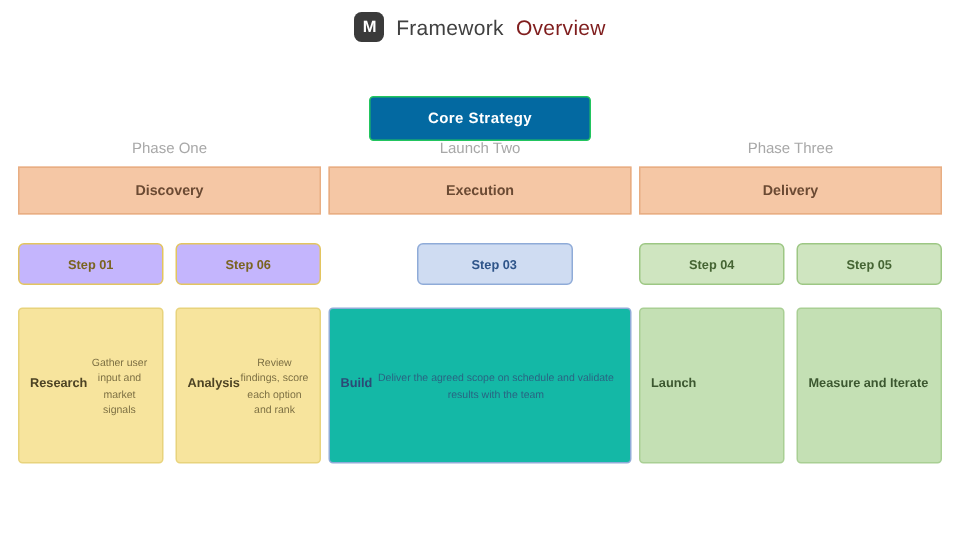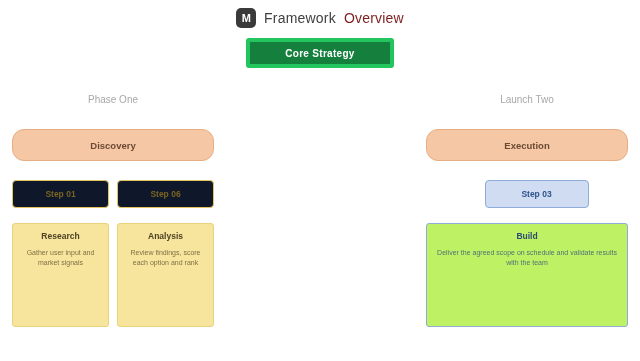--- a/index.html
+++ b/index.html
@@ -51,25 +51,25 @@
     font-size: 14px;
     color: #7f1d1d;
     font-weight: normal;
     letter-spacing: 0.2px;
   }
 
   
   .banner {
     position: absolute;
     left: 246px;
-    top: 38px;
+    top: 64px;
     width: 148px;
     height: 30px;
-    background: #15803d;
-    border: 4px solid #22c55e;
+    background: #0369a1;
+    border: 1px solid #22c55e;
     border-radius: 3px;
     display: flex;
     align-items: center;
     justify-content: center;
     color: #ffffff;
     font-size: 10px;
     font-weight: bold;
     text-align: center;
     letter-spacing: 0.3px;
     box-sizing: border-box;
@@ -95,26 +95,26 @@
   }
   .col-caption {
     font-size: 10px;
     color: #a8a8a8;
     text-align: center;
     height: 16px;
     line-height: 16px;
     white-space: nowrap;
   }
   .col-header {
-    margin-top: 21px;
+    margin-top: 3px;
     width: 100%;
     height: 32px;
     background: #f5c7a5;
     border: 1px solid #e8ae83;
-    border-radius: 12px;
+    border-radius: 0;
     display: flex;
     align-items: center;
     justify-content: center;
     font-size: 9.5px;
     font-weight: bold;
     color: #6b4a33;
     text-align: center;
     box-sizing: border-box;
     padding: 0 4px;
   }
@@ -137,21 +137,21 @@
     display: flex;
     align-items: center;
     justify-content: center;
     font-size: 8.5px;
     font-weight: bold;
     text-align: center;
     box-sizing: border-box;
     padding: 0 3px;
   }
   .pill.y {
-    background: #0f172a;
+    background: #c4b5fd;
     border: 1px solid #e3c55f;
     color: #7a6420;
   }
   .pill.b {
     background: #cfdcf2;
     border: 1px solid #8fabd8;
     color: #2e5489;
     flex: 0 0 104px;
     margin-left: 19px;
   }
@@ -169,29 +169,28 @@
     justify-content: space-between;
     gap: 8px;
   }
   .card {
     flex: 1 1 0;
     height: 104px;
     border-radius: 3px;
     box-sizing: border-box;
     padding: 7px 7px 4px 7px;
     display: flex;
-    flex-direction: column;
     align-items: center;
   }
   .card.y {
     background: #f7e49d;
     border: 1px solid #e8d37c;
   }
   .card.b {
-    background: #bef264;
+    background: #14b8a6;
     border: 1px solid #8fabd8;
     flex: 1 1 100%;
   }
   .card.g {
     background: #c4e0b4;
     border: 1px solid #a9cf94;
   }
   .card-title {
     font-size: 8.5px;
     font-weight: bold;
@@ -251,14 +250,32 @@
       <div class="pill b">Step 03</div>
     </div>
     <div class="card-row">
       <div class="card b">
         <div class="card-title">Build</div>
         <div class="card-body">Deliver the agreed scope on schedule and validate results with the team</div>
       </div>
     </div>
   </div>
 
+  <div class="column">
+    <div class="col-caption">Phase Three</div>
+    <div class="col-header">Delivery</div>
+    <div class="pill-row">
+      <div class="pill g">Step 04</div>
+      <div class="pill g">Step 05</div>
+    </div>
+    <div class="card-row">
+      <div class="card g">
+        <div class="card-title">Launch</div>
+        <div class="card-body"></div>
+      </div>
+      <div class="card g">
+        <div class="card-title">Measure and Iterate</div>
+        <div class="card-body"></div>
+      </div>
+    </div>
+  </div>
 
 </div>
 
 </body></html>

